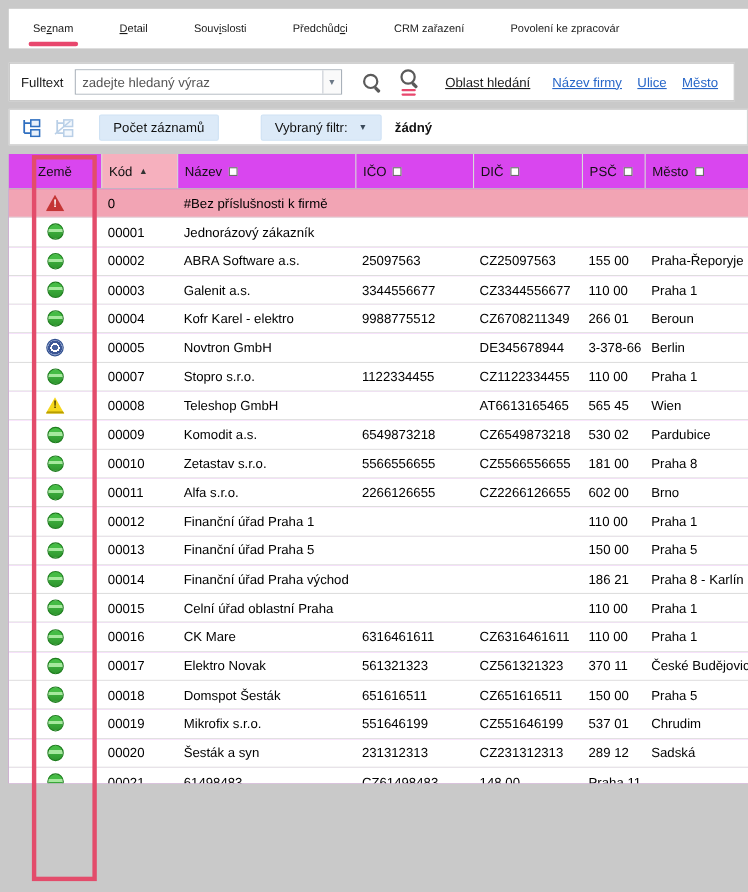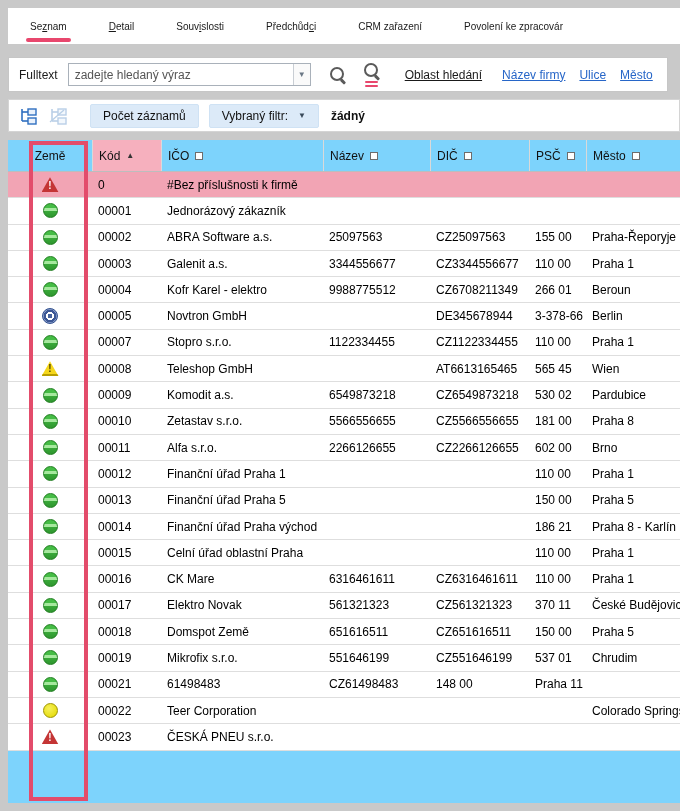--- a/index.html
+++ b/index.html
@@ -70,27 +70,27 @@
     background:#fff; border:1px solid #d4d4d4;
     display:flex; align-items:center; gap:10px; padding:0 9px; font-size:12px;
   }
   .tool-icon { width:20px; height:18px; display:flex; align-items:center; cursor:pointer; }
   .tool-icon.disabled { cursor:default; }
   .btn {
     background:var(--btn); border:1px solid #cfe2f4; border-radius:2px;
     height:24px; padding:0 12px; display:flex; align-items:center;
     font-size:12px; color:#111; cursor:pointer;
   }
-  .btn.dropdown { gap:10px; }
+  .btn.dropdown { gap:10px; margin-left:28px; }
   .btn.dropdown .arr { font-size:8px; color:#3a4a5a; }
   .filter-value { font-weight:bold; margin-left:2px; }
   
   .tablewrap {
-    position:absolute; left:8px; top:140px; right:0; height:663px;
-    background:#7dd3fc; overflow:hidden;
+    position:absolute; left:8px; top:140px; right:0; height:572px;
+    background:#d946ef; overflow:hidden;
   }
   .thead {
     display:grid; grid-template-columns:84px 69px 162px 107px 99px 57px minmax(0,1fr);
     height:32px; border-bottom:1px solid #bdbdbd; font-size:12px; color:#111;
   }
   .hcell {
     display:flex; align-items:center; gap:6px; padding:0 6px;
     border-left:1px solid #d9d9d9; cursor:pointer; overflow:hidden; white-space:nowrap;
   }
   .hcell:first-child { border-left:none; justify-content:center; }
@@ -228,25 +228,25 @@
 <div class="tablewrap">
   <div class="thead">
       <div class="hcell">
         <span>Země</span>
       </div>
       <div class="hcell sorted">
         <span>Kód</span>
         <span class="sort-arrow">▲</span>
       </div>
       <div class="hcell">
+        <span>Název</span>
+        <span class="filterbox"></span>
+      </div>
+      <div class="hcell">
         <span>IČO</span>
-        <span class="filterbox"></span>
-      </div>
-      <div class="hcell">
-        <span>Název</span>
         <span class="filterbox"></span>
       </div>
       <div class="hcell">
         <span>DIČ</span>
         <span class="filterbox"></span>
       </div>
       <div class="hcell">
         <span>PSČ</span>
         <span class="filterbox"></span>
       </div>
@@ -441,41 +441,52 @@
         <div class="tcell">561321323</div>
         <div class="tcell">CZ561321323</div>
         <div class="tcell">370 11</div>
         <div class="tcell">České Budějovice</div>
       </div>
       <div class="trow">
         <div class="tcell icon-cell">
           <span class="sicon green-ball"></span>
         </div>
         <div class="tcell">00018</div>
-        <div class="tcell">Domspot Země</div>
+        <div class="tcell">Domspot Šesták</div>
         <div class="tcell">651616511</div>
         <div class="tcell">CZ651616511</div>
         <div class="tcell">150 00</div>
         <div class="tcell">Praha 5</div>
       </div>
       <div class="trow">
         <div class="tcell icon-cell">
           <span class="sicon green-ball"></span>
         </div>
         <div class="tcell">00019</div>
         <div class="tcell">Mikrofix s.r.o.</div>
         <div class="tcell">551646199</div>
         <div class="tcell">CZ551646199</div>
         <div class="tcell">537 01</div>
         <div class="tcell">Chrudim</div>
       </div>
       <div class="trow">
         <div class="tcell icon-cell">
           <span class="sicon green-ball"></span>
         </div>
+        <div class="tcell">00020</div>
+        <div class="tcell">Šesták a syn</div>
+        <div class="tcell">231312313</div>
+        <div class="tcell">CZ231312313</div>
+        <div class="tcell">289 12</div>
+        <div class="tcell">Sadská</div>
+      </div>
+      <div class="trow">
+        <div class="tcell icon-cell">
+          <span class="sicon green-ball"></span>
+        </div>
         <div class="tcell">00021</div>
         <div class="tcell">61498483</div>
         <div class="tcell">CZ61498483</div>
         <div class="tcell">148 00</div>
         <div class="tcell">Praha 11</div>
       </div>
       <div class="trow">
         <div class="tcell icon-cell">
           <span class="sicon yellow-ball"></span>
         </div>

